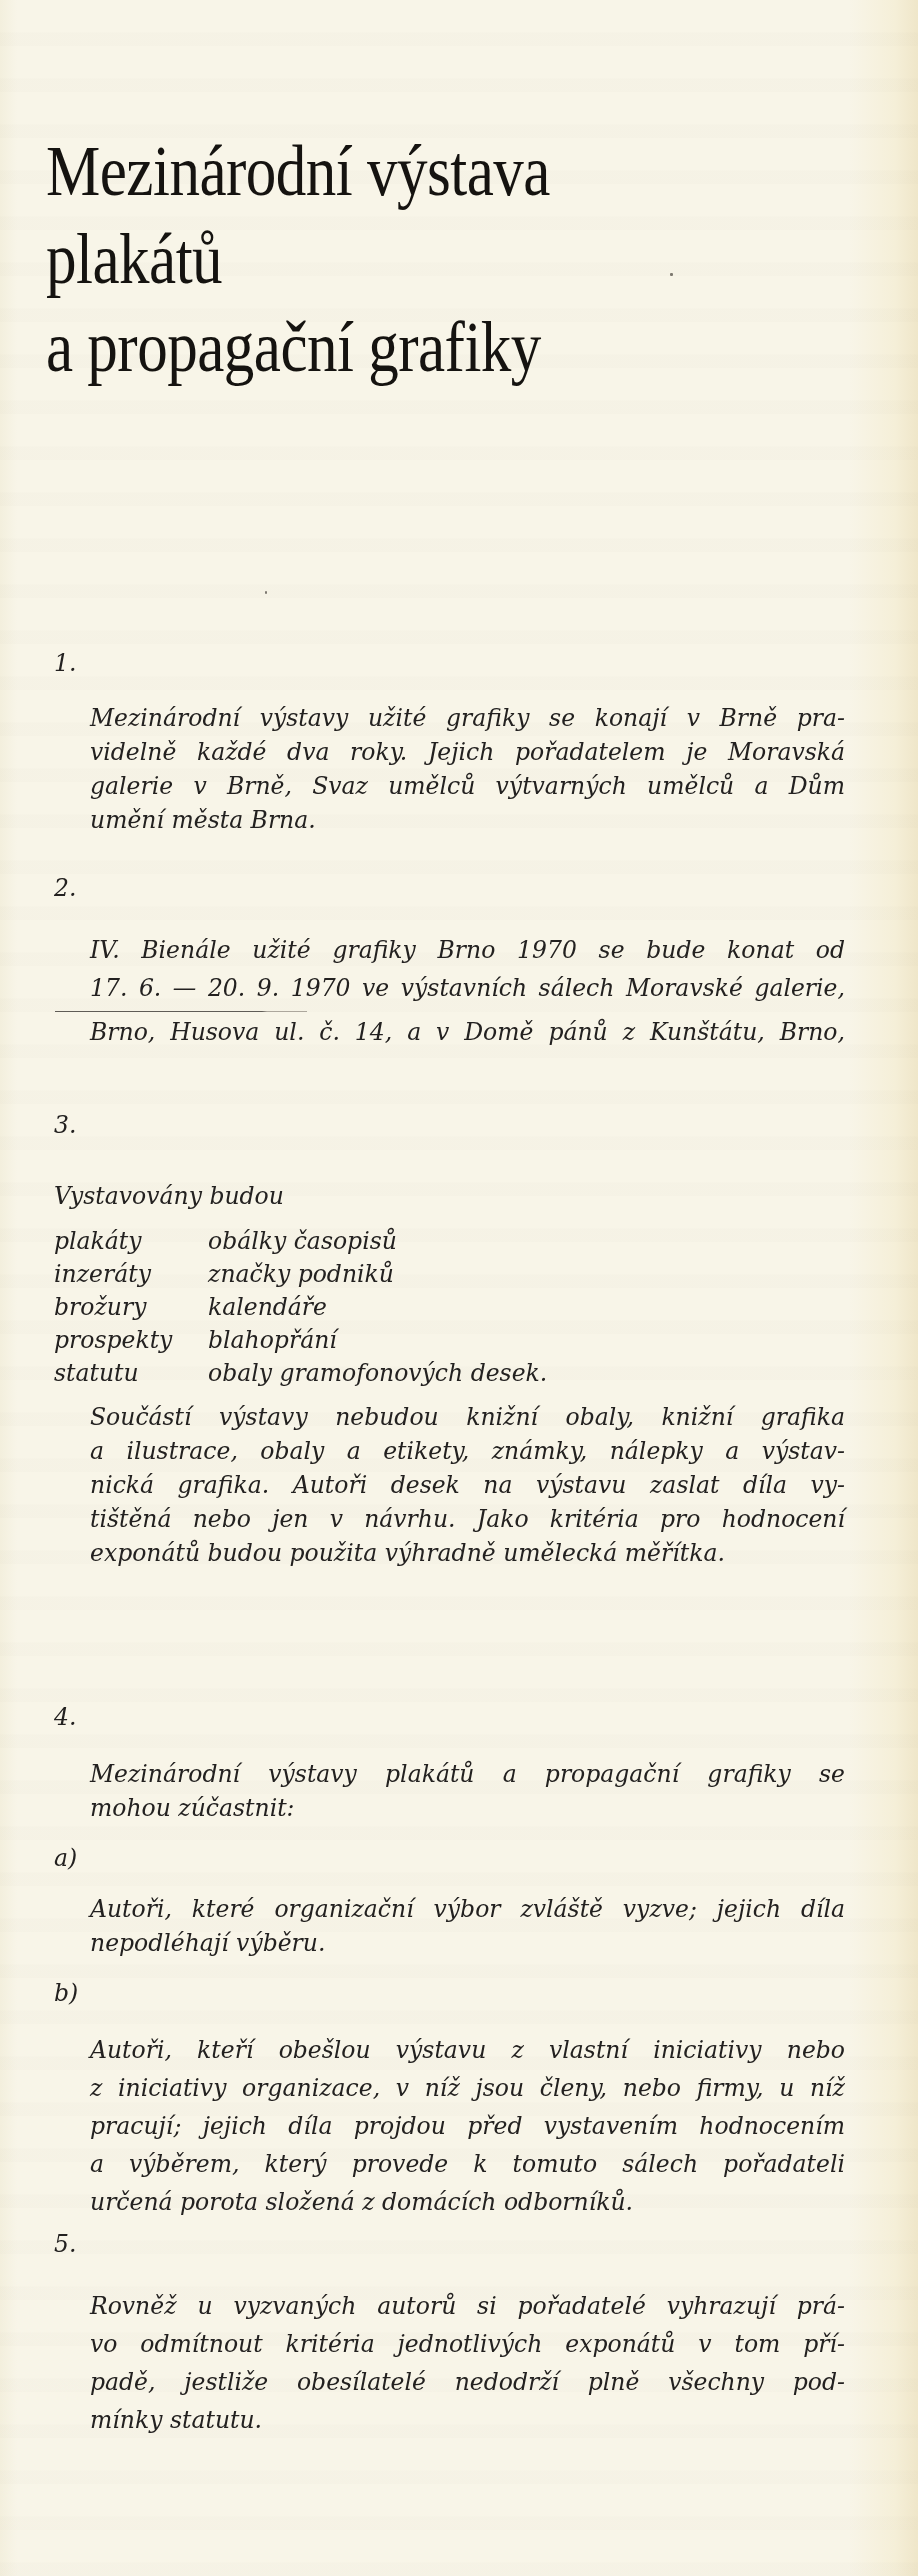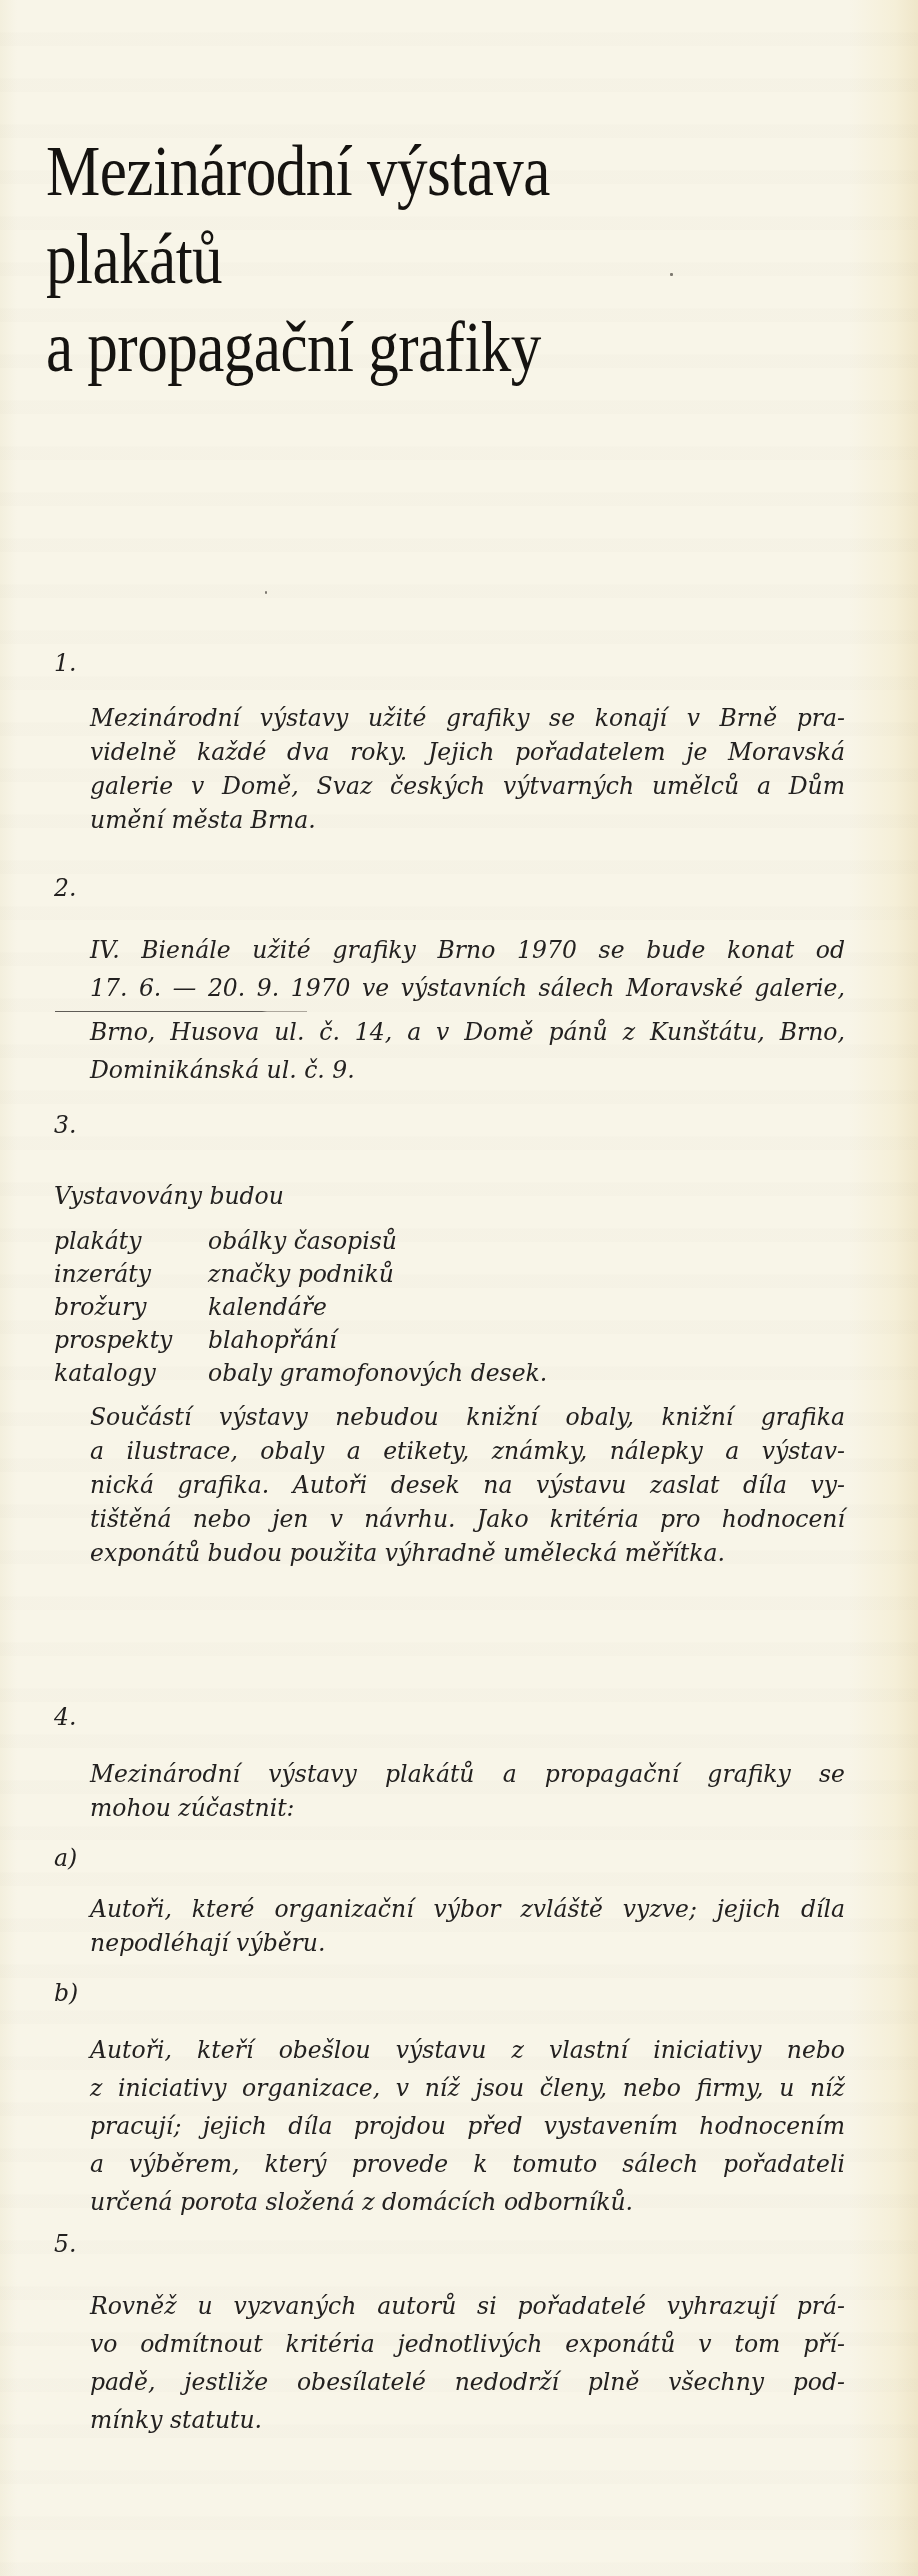--- a/index.html
+++ b/index.html
@@ -105,53 +105,52 @@
     <span class="tl">plakátů</span>
     <span class="tl">a propagační grafiky</span>
   </h1>
 
   <div class="body" style="top:646px;">
     <span class="sec-num">1.</span>
     <div style="height:20.7px;"></div>
     <div>
       <span class="line">Mezinárodní výstavy užité grafiky se konají v Brně pra-</span>
       <span class="line">videlně každé dva roky. Jejich pořadatelem je Moravská</span>
-      <span class="line">galerie v Domě, Svaz českých výtvarných umělců a Dům</span>
+      <span class="line">galerie v Brně, Svaz umělců výtvarných umělců a Dům</span>
       <span class="line last">umění města Brna.</span>
     </div>
   </div>
 
   <div class="body" style="top:871px;">
     <span class="sec-num">2.</span>
     <div style="height:26.4px;"></div>
     <div style="position:relative;">
       <span class="line loose">IV. Bienále užité grafiky Brno 1970 se bude konat od</span>
       <span class="line loose">17. 6. — 20. 9. 1970 ve výstavních sálech Moravské galerie,</span>
       <div class="underline-mark" style="top:80px;"></div>
       <span class="line loose" style="margin-top:5.7px;">Brno, Husova ul. č. 14, a v Domě pánů z Kunštátu, Brno,</span>
-      <span class="line loose last">Dominikánská ul. č. 9.</span>
     </div>
   </div>
 
   <div class="body" style="top:1108px;">
     <span class="sec-num">3.</span>
     <div style="height:24px;"></div>
     <div style="height:12.6px;"></div>
     <span class="sub">Vystavovány budou</span>
     <div style="height:12.6px;"></div>
     <div class="list">
       <span>plakáty</span>
       <span>obálky časopisů</span>
       <span>inzeráty</span>
       <span>značky podniků</span>
       <span>brožury</span>
       <span>kalendáře</span>
       <span>prospekty</span>
       <span>blahopřání</span>
-      <span>katalogy</span>
+      <span>statutu</span>
       <span>obaly gramofonových desek.</span>
     </div>
     <div style="height:10.3px;"></div>
     <div>
       <span class="line">Součástí výstavy nebudou knižní obaly, knižní grafika</span>
       <span class="line">a ilustrace, obaly a etikety, známky, nálepky a výstav-</span>
       <span class="line">nická grafika. Autoři desek na výstavu zaslat díla vy-</span>
       <span class="line">tištěná nebo jen v návrhu. Jako kritéria pro hodnocení</span>
       <span class="line last">exponátů budou použita výhradně umělecká měřítka.</span>
     </div>

